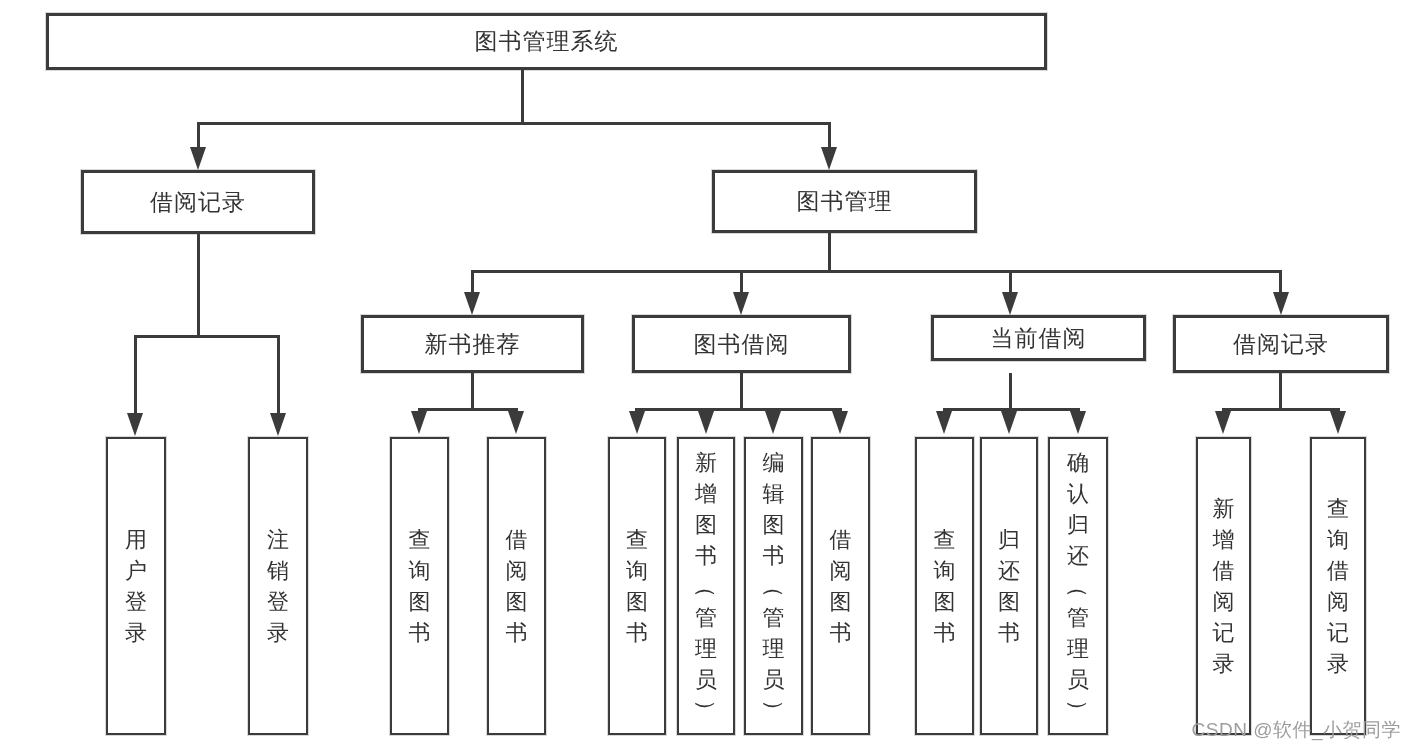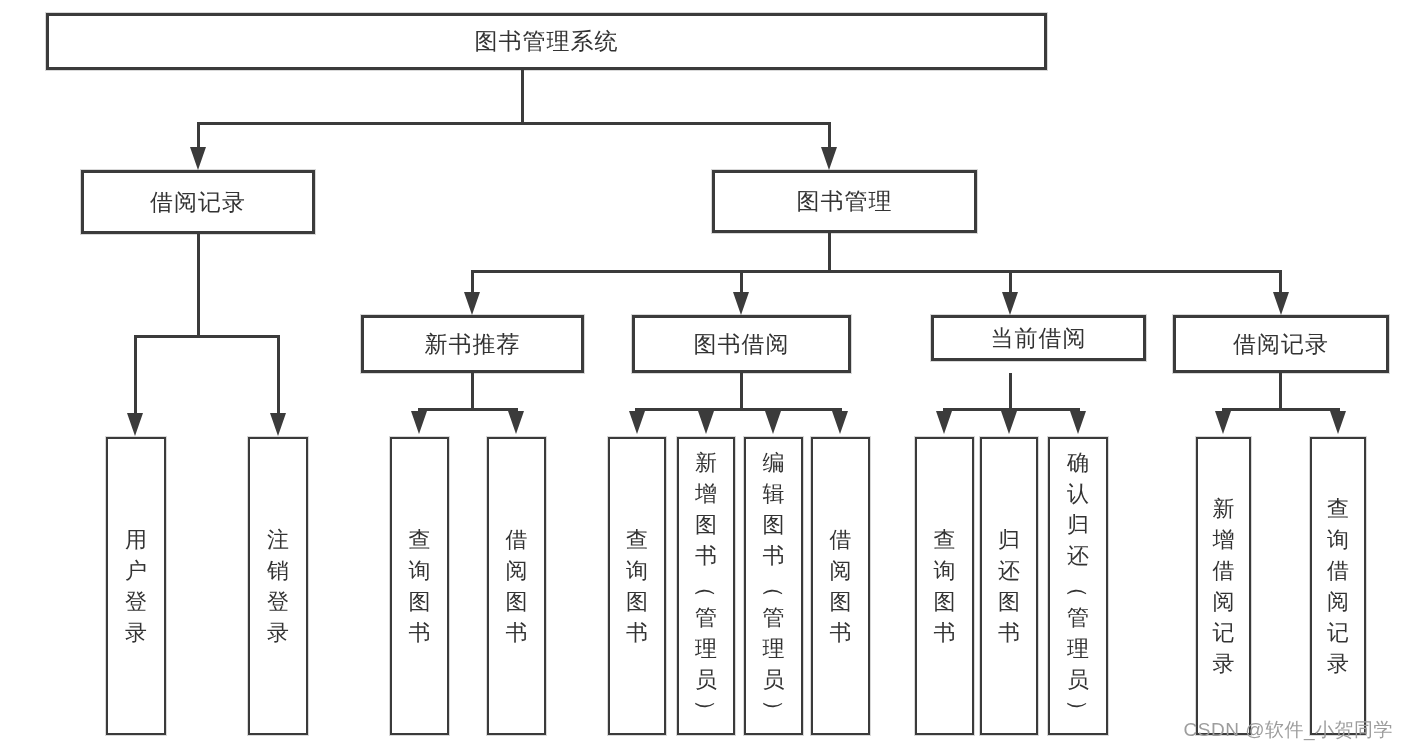--- a/index.html
+++ b/index.html
@@ -48,21 +48,21 @@
   .hl { position: absolute; height: 3px; background: var(--line); }
   .arrow {
     position: absolute;
     width: 0; height: 0;
     border-left: 8px solid transparent;
     border-right: 8px solid transparent;
     border-top: 23px solid var(--line);
   }
   .watermark {
     position: absolute;
-    right: 12px;
+    right: 4px;
     bottom: 4px;
     font-size: 19px;
     color: var(--watermark);
     letter-spacing: 0.5px;
     white-space: nowrap;
   }
 </style>
 </head>
 <body>
 

